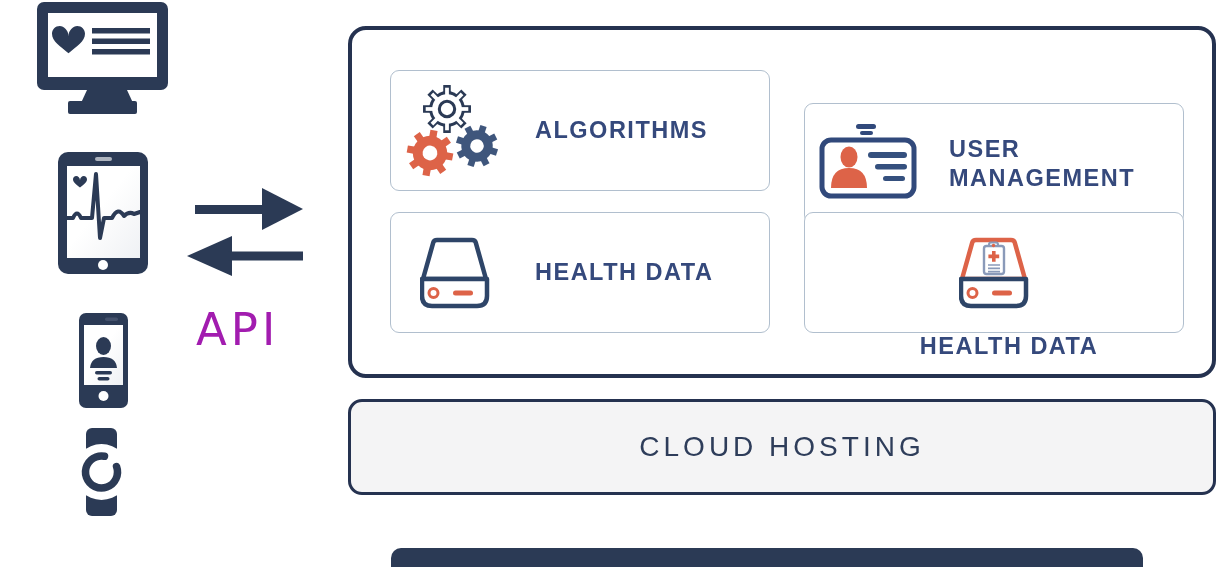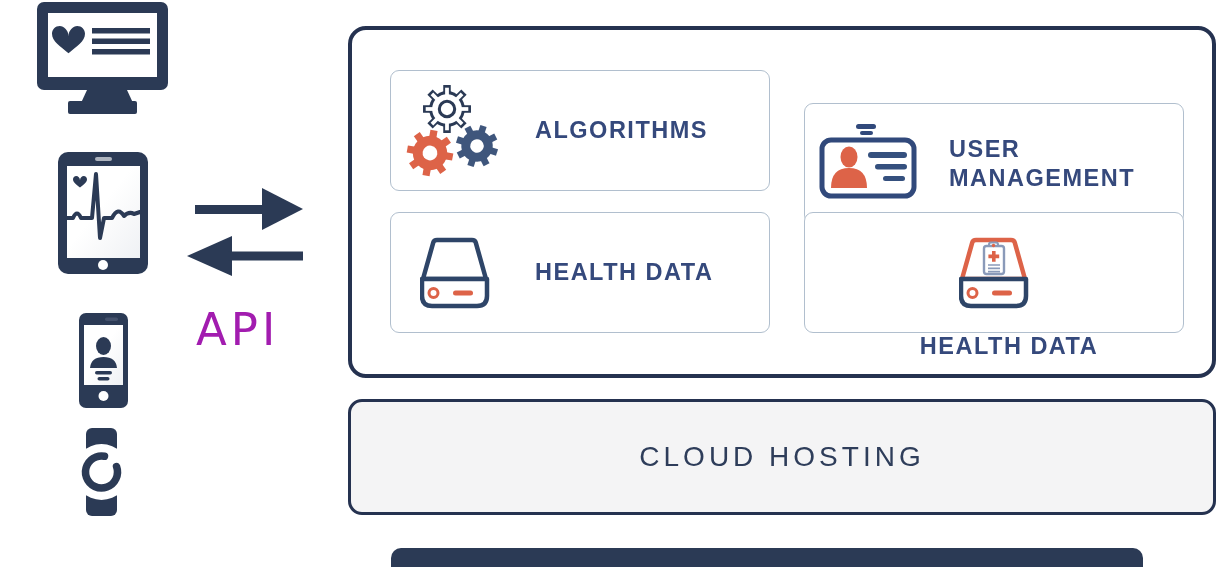--- a/index.html
+++ b/index.html
@@ -28,21 +28,21 @@
         padding:0 14px 0 14px;box-sizing:border-box;}
   .card .icon-box{width:100px;height:100%;flex:none;display:flex;align-items:center;justify-content:center;}
   .card .label{margin-left:30px;font-weight:bold;font-size:23.5px;letter-spacing:1.5px;
                color:#35497c;line-height:1.22;}
   .c1{left:390px;top:70px;}
   .c2{left:804px;top:59px;margin-top:44px;}
   .c3{left:390px;top:212px;}
   .c4{left:804px;top:212px;flex-direction:column;}
 
   
-  .cloud{left:348px;top:399px;width:868px;height:116px;background:#f4f4f5;
+  .cloud{left:348px;top:399px;width:868px;height:96px;background:#f4f4f5;
          border:3.5px solid #253250;border-radius:14px;box-sizing:border-box;
          display:flex;align-items:center;justify-content:center;}
   .cloud span{font-size:28px;letter-spacing:4px;color:#2e3d5a;font-weight:400;}
 
   .strip{left:391px;top:548px;width:752px;height:19px;background:#2b3a55;
          border-radius:10px 10px 0 0;}
 </style>
 </head>
 <body>
 

